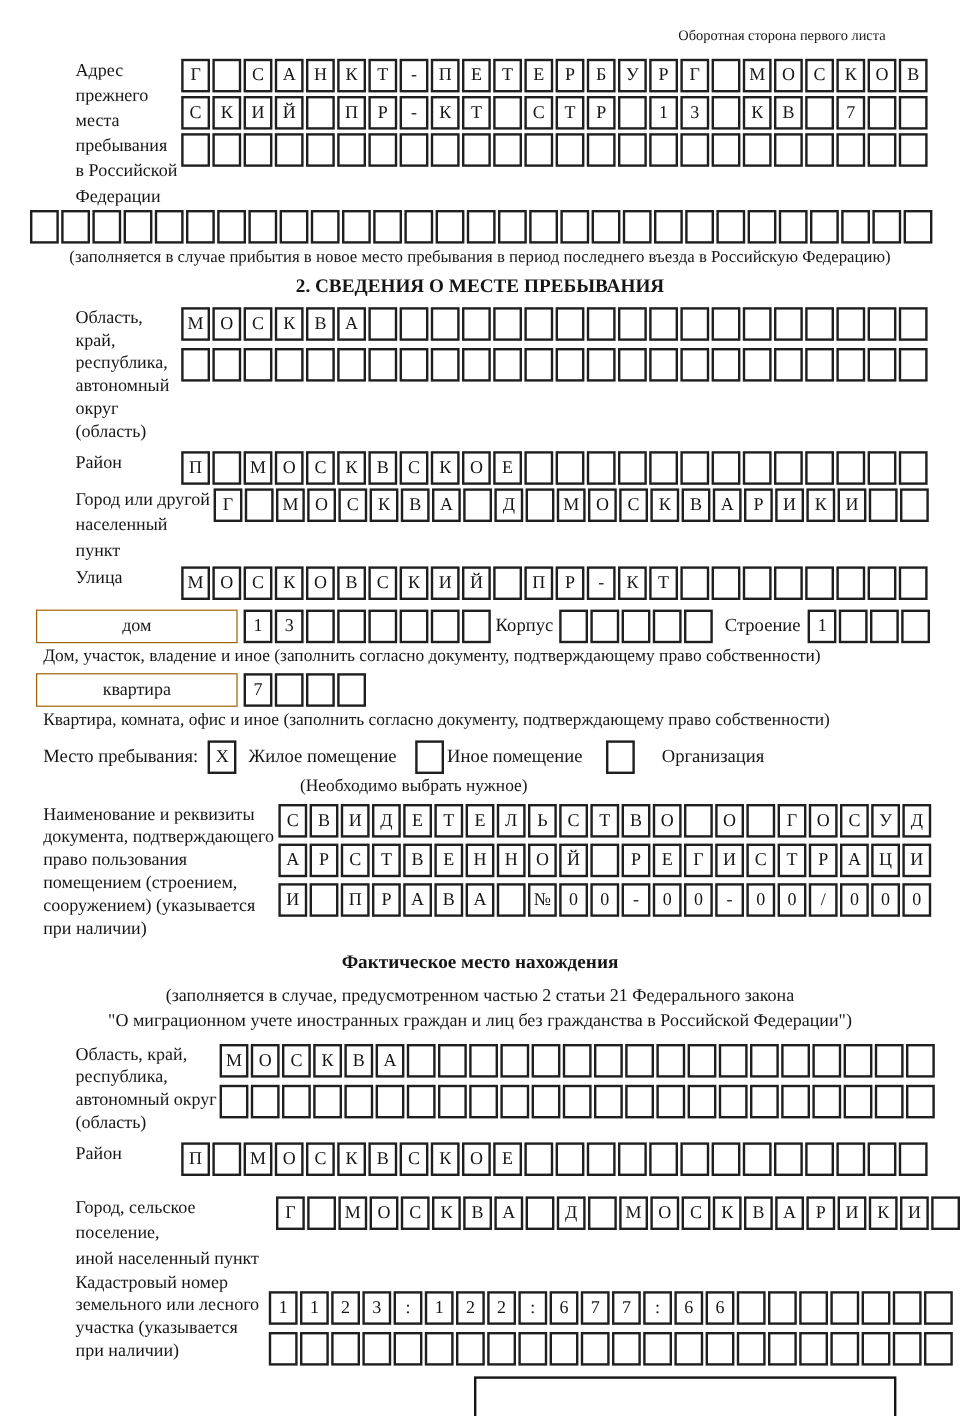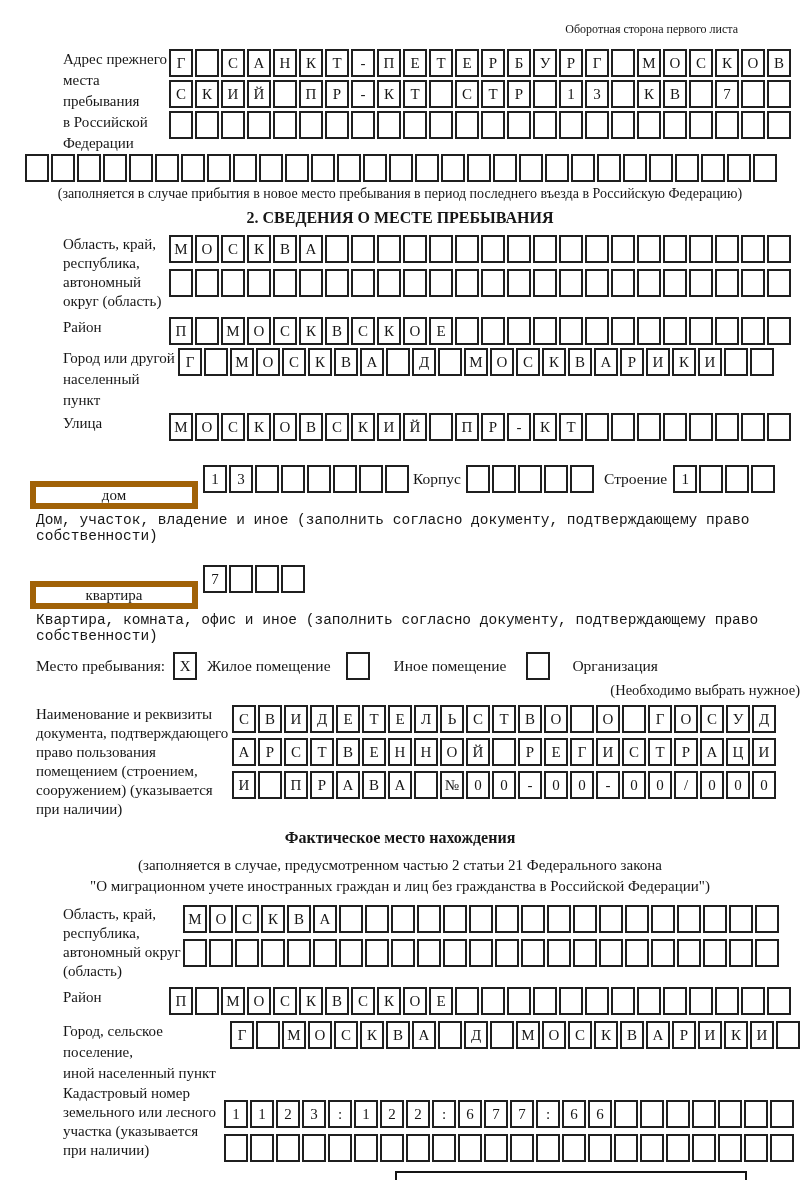--- a/index.html
+++ b/index.html
@@ -16,44 +16,44 @@
     width:20px;height:24px;border:2px solid #1f1f1f;margin-right:2px;
     display:inline-flex;align-items:center;justify-content:center;
     font-size:15px;line-height:1;background:#fff;flex:0 0 auto;
   }
   .lbl-line{ font-size:15px; line-height:21px; }
   .small-lines .lbl-line{ line-height:19px; }
 
   .flexblock{ display:flex; align-items:flex-start; }
   .labelcol{ box-sizing:border-box; padding-left:63px; flex:0 0 auto; }
 
-  .w157{ width:169px; }
+  .w157{ width:151px; }
   .w178{ width:178px; }
   .w183{ width:183px; }
   .w230{ width:230px; }
   .w224{ width:224px; }
   .w250{ width:232px; padding-left:36px; }
 
   .note-center{ text-align:center; font-size:14px; margin-top:4px; }
-  .note-left{ font-size:14.5px; margin:3px 0 4px 36px;font-family:Liberation Mono, monospace; }
+  .note-left{ font-size:14.5px; margin:3px 0 4px 36px; }
   .sec-title{ text-align:center; font-weight:bold; font-size:16px; margin:7px 0 8px 0; }
 
   .mt6{ margin-top:6px; } .mt10{ margin-top:10px; } .mt12{ margin-top:12px; }
 
   .widebox{
-    box-sizing:border-box;width:168px;height:28px;border:6px solid #a16207;
-    display:flex;align-items:center;justify-content:center;font-size:15px;flex:0 0 auto;margin-top:32px;
+    box-sizing:border-box;width:168px;height:28px;border:1px solid #a16207;
+    display:flex;align-items:center;justify-content:center;font-size:15px;flex:0 0 auto;
   }
   .inlinerow{ display:flex; align-items:center; margin-left:30px; margin-top:5px; }
   .inline-label{ font-size:15.5px; flex:0 0 auto; }
   .checkbox{
     width:20px;height:24px;border:2px solid #1f1f1f;display:inline-flex;
     align-items:center;justify-content:center;font-size:15px;flex:0 0 auto;background:#fff;
   }
-  .hint{ font-size:14.5px; margin:2px 0 2px 250px;text-align:right; }
+  .hint{ font-size:14.5px; margin:2px 0 2px 250px; }
 
   .stamp-box{
     box-sizing:border-box;margin:6px 0 0 395px;width:352px;height:170px;
     border:2px solid #141414;background:#fff;
   }
 </style>
 </head>
 <body>
 
 <div class="corner">Оборотная сторона первого листа</div>
@@ -375,21 +375,21 @@
       <span class="cell"></span>
     </div>
 </div>
 <div class="note-left">Квартира, комната, офис и иное (заполнить согласно документу, подтверждающему право собственности)</div>
 
 <div class="inlinerow" style="margin-left:36px;margin-top:8px;">
   <div class="inline-label">Место пребывания:</div>
   <div class="checkbox" style="margin-left:8px;">X</div>
   <div class="inline-label" style="margin-left:10px;">Жилое помещение</div>
   <div class="checkbox" style="margin-left:15px;"></div>
-  <div class="inline-label" style="margin-left:24px;">Иное помещение</div>
+  <div class="inline-label" style="margin-left:3px;">Иное помещение</div>
   <div class="checkbox" style="margin-left:20px;"></div>
   <div class="inline-label" style="margin-left:22px;">Организация</div>
 </div>
 <div class="hint">(Необходимо выбрать нужное)</div>
 
 <div class="flexblock mt6">
   <div class="labelcol w250 small-lines">
       <div class="lbl-line">Наименование и реквизиты</div>
       <div class="lbl-line">документа, подтверждающего</div>
       <div class="lbl-line">право пользования</div>
@@ -560,21 +560,21 @@
       <span class="cell"></span>
       <span class="cell"></span>
       <span class="cell"></span>
       <span class="cell"></span>
       <span class="cell"></span>
       <span class="cell"></span>
       <span class="cell"></span>
     </div>
 </div>
 
-<div class="flexblock" style="margin-top:3px;">
+<div class="flexblock" style="margin-top:14px;">
   <div class="labelcol w230">
       <div class="lbl-line">Город, сельское поселение,</div>
       <div class="lbl-line">иной населенный пункт</div>
     </div>
   <div class="cellrow">
       <span class="cell">Г</span>
       <span class="cell"></span>
       <span class="cell">М</span>
       <span class="cell">О</span>
       <span class="cell">С</span>

